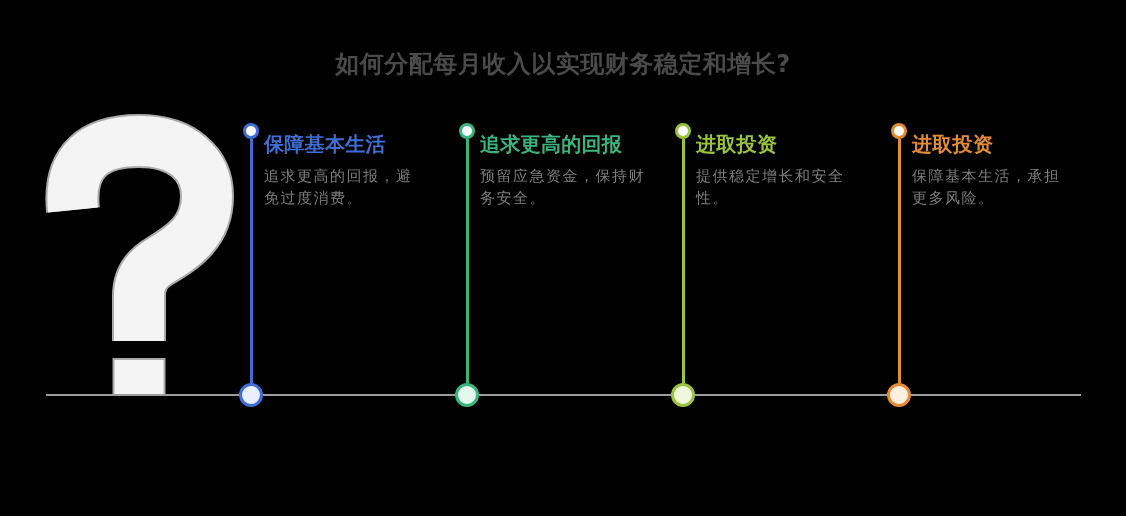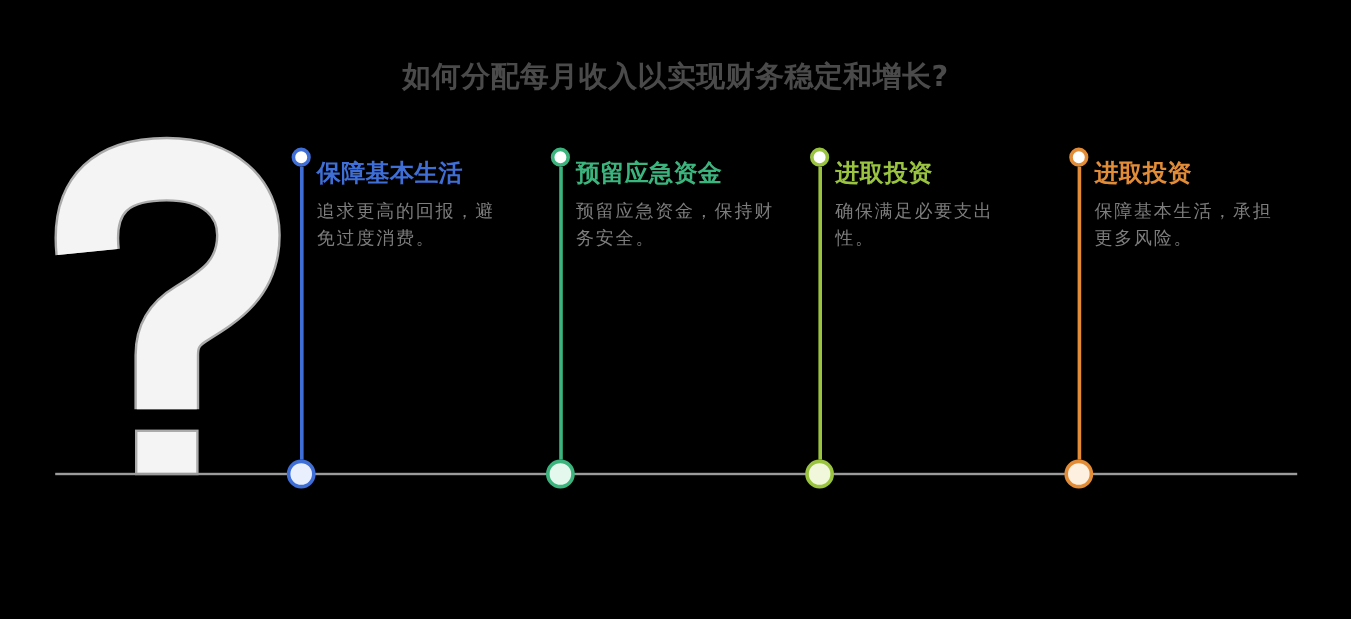--- a/index.html
+++ b/index.html
@@ -78,31 +78,31 @@
     <div class="bottom-dot"></div>
     <div class="col-heading">保障基本生活</div>
     <div class="col-desc">追求更高的回报，避
 免过度消费。</div>
   </div>
 
   <div class="column c1" style="--c: #3cb47e; --fill: #e4f8ed;">
     <div class="v-line"></div>
     <div class="top-ring"></div>
     <div class="bottom-dot"></div>
-    <div class="col-heading">预留应急资金</div>
+    <div class="col-heading">追求更高的回报</div>
     <div class="col-desc">预留应急资金，保持财
 务安全。</div>
   </div>
 
   <div class="column c2" style="--c: #9ac43f; --fill: #f0f7db;">
     <div class="v-line"></div>
     <div class="top-ring"></div>
     <div class="bottom-dot"></div>
     <div class="col-heading">进取投资</div>
-    <div class="col-desc">确保满足必要支出
+    <div class="col-desc">提供稳定增长和安全
 性。</div>
   </div>
 
   <div class="column c3" style="--c: #e28c38; --fill: #fdf0e0;">
     <div class="v-line"></div>
     <div class="top-ring"></div>
     <div class="bottom-dot"></div>
     <div class="col-heading">进取投资</div>
     <div class="col-desc">保障基本生活，承担
 更多风险。</div>

